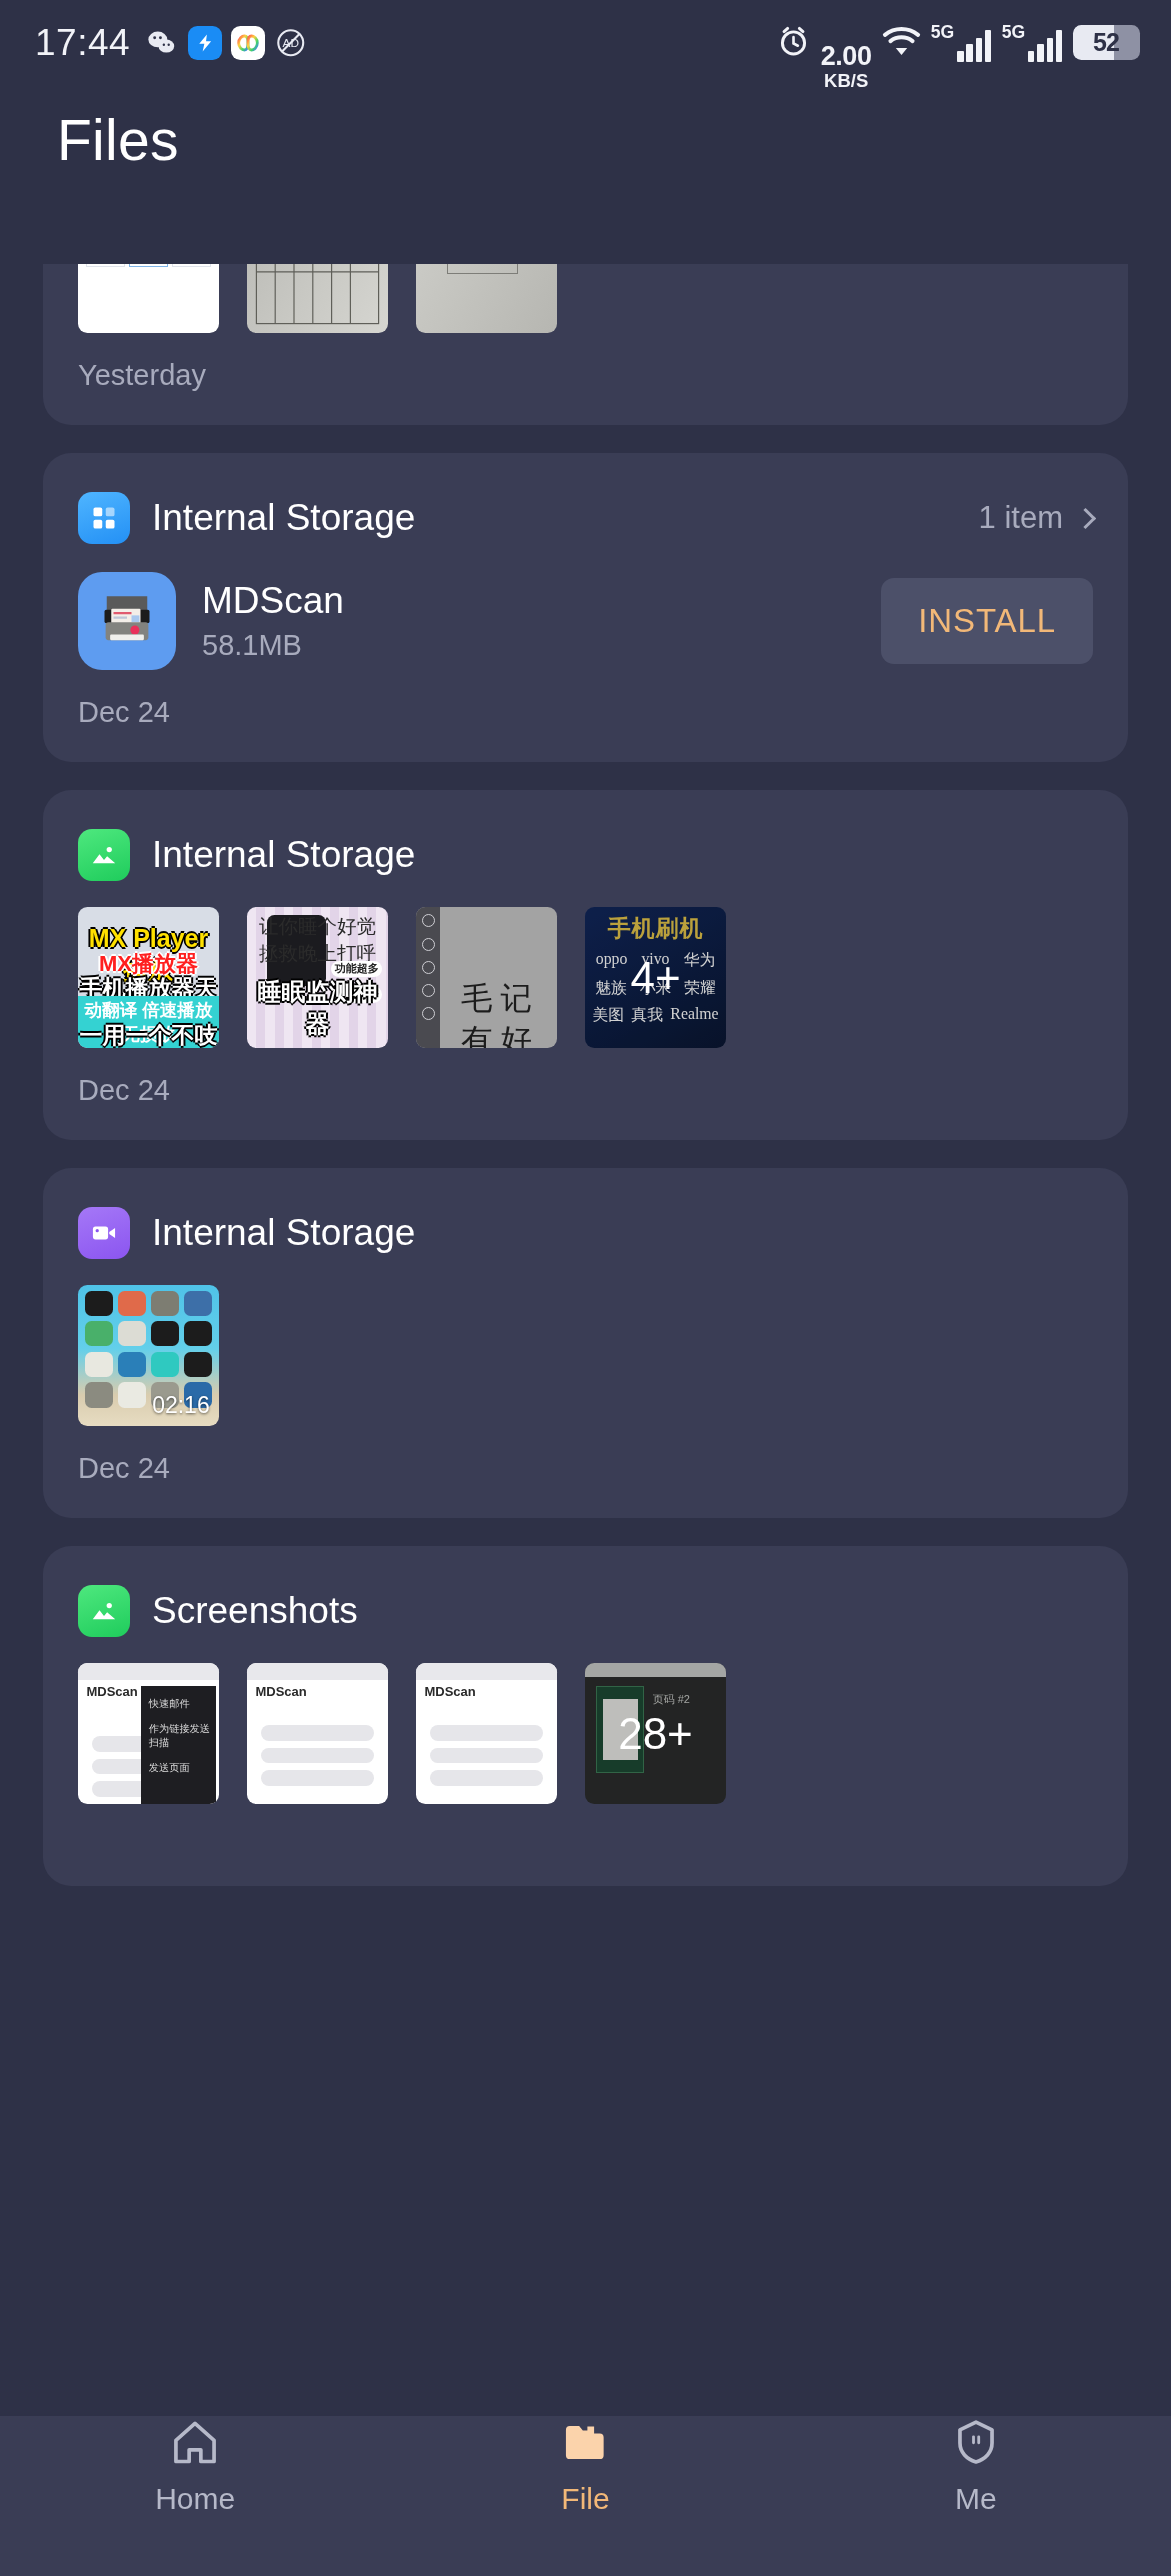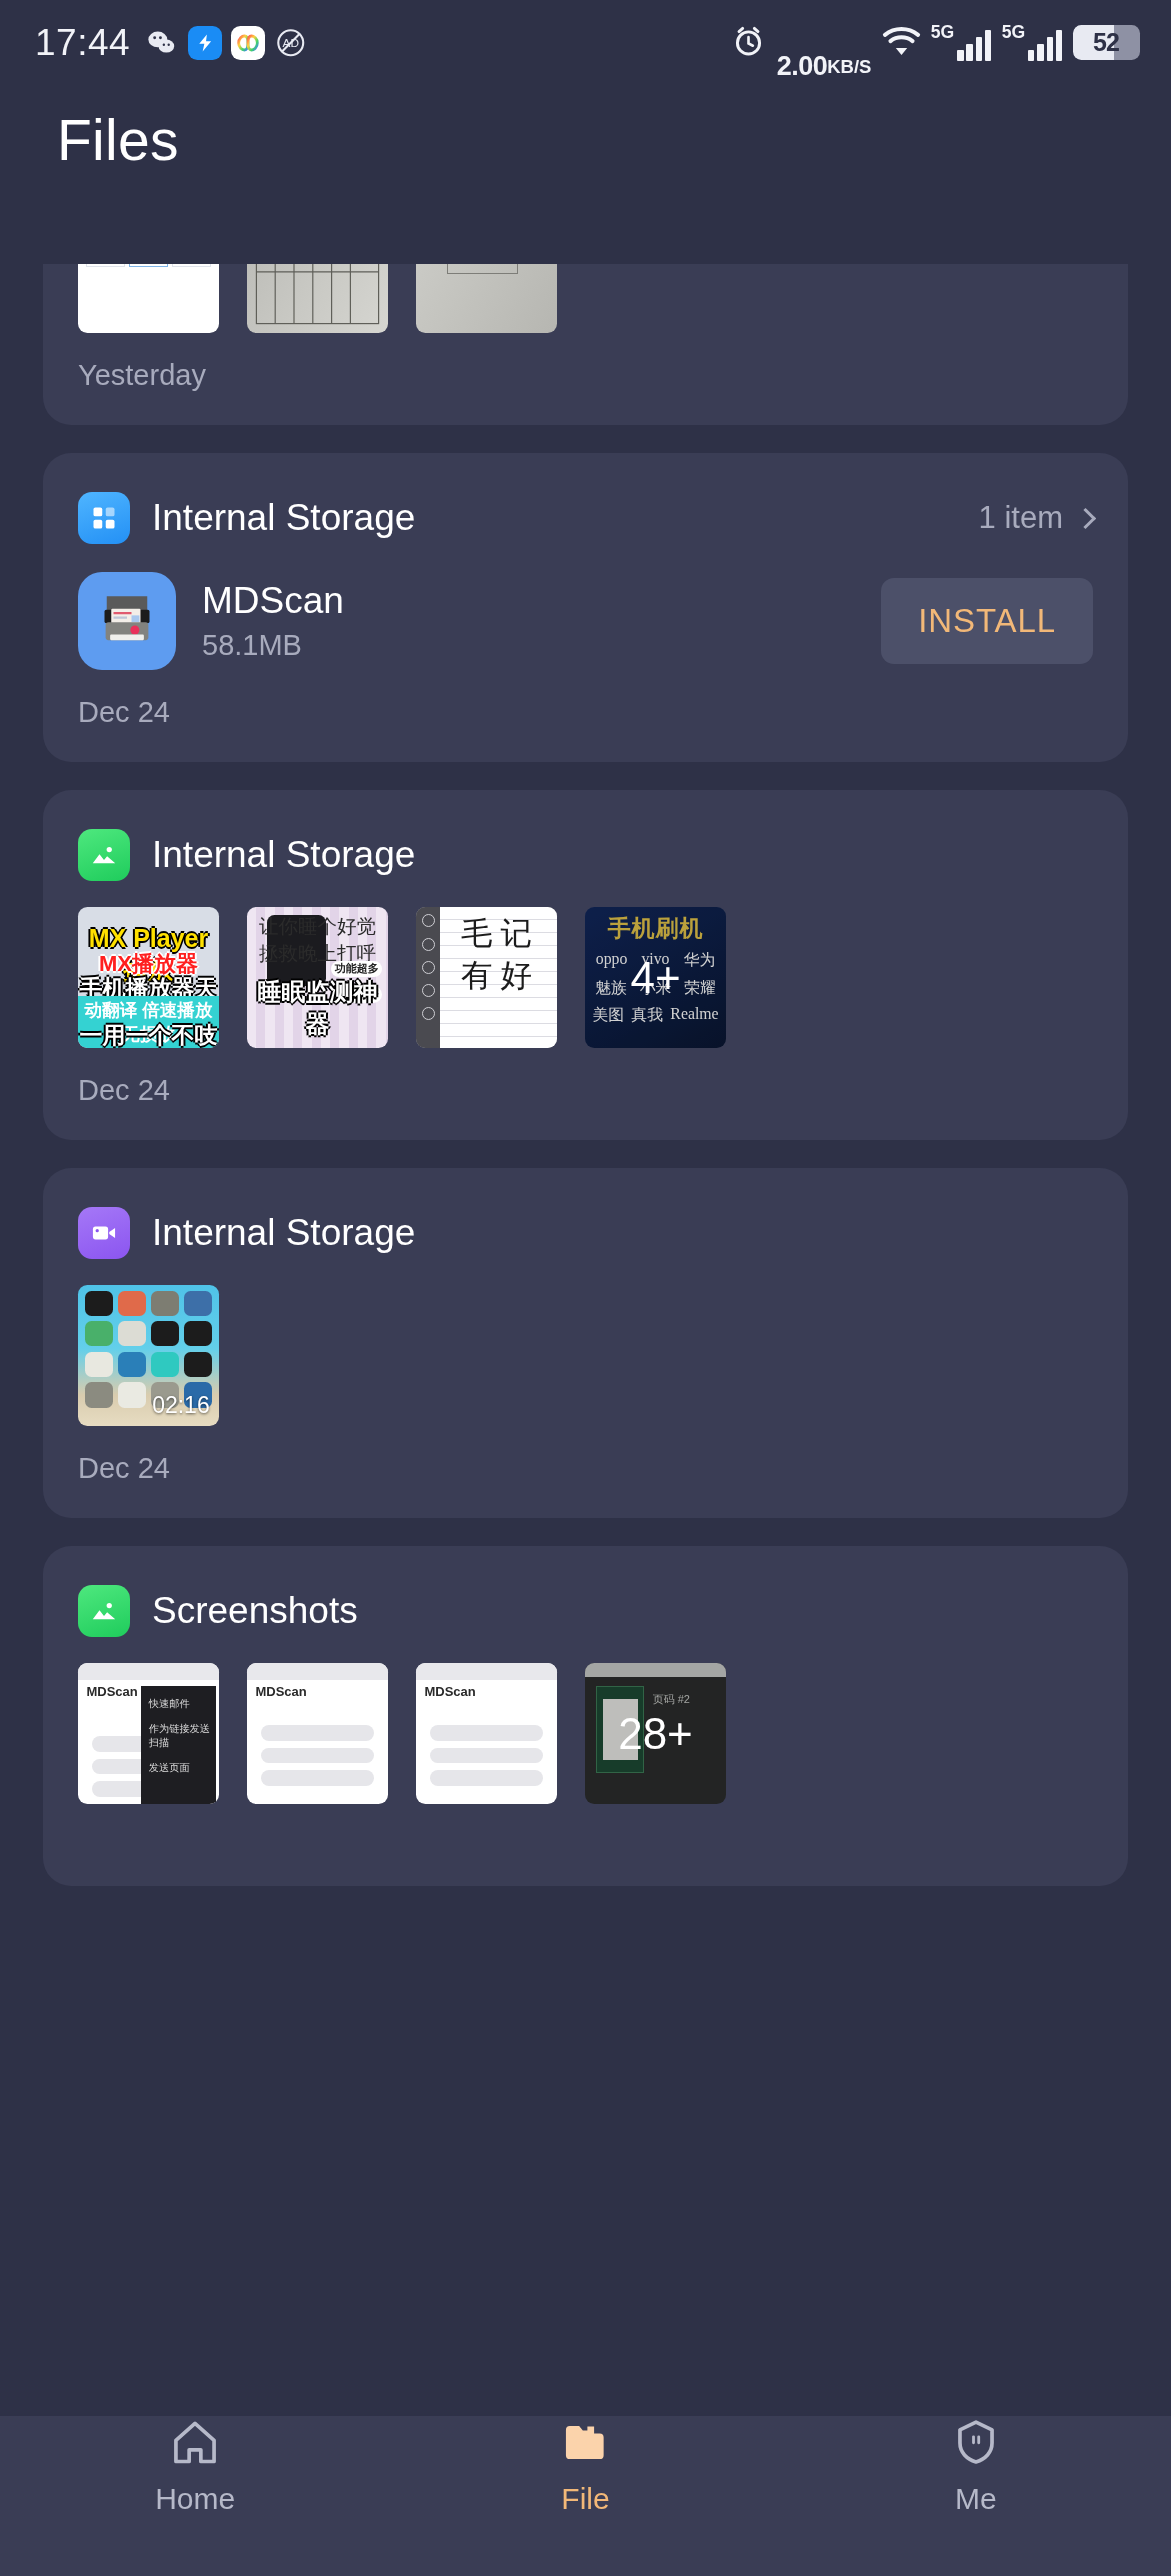--- a/index.html
+++ b/index.html
@@ -24,21 +24,21 @@
   .sb-left { display: flex; align-items: center; gap: 15px; }
   .sb-time { font-size: 37px; font-weight: 500; letter-spacing: 0.5px; color: #f2f3f8; }
   .sb-appicons { display: flex; align-items: center; gap: 9px; }
   .appicon { width: 34px; height: 34px; border-radius: 9.3px; display: flex; align-items: center; justify-content: center; overflow: hidden; }
   .ai-wechat { background: transparent; }
   .ai-blue { background: #1a8cf5; }
   .ai-colorful { background: #ffffff; }
   .ai-adblock { background: transparent; }
 
   .sb-right { display: flex; align-items: center; gap: 10.2px; }
-  .net-speed { display: flex; flex-direction: row; align-items: center; line-height: 1; margin-top: 48px; }
+  .net-speed { display: flex; flex-direction: column; align-items: center; line-height: 1; margin-top: 48px; }
   .net-speed .val { font-size: 27px; font-weight: 700; color: #f2f3f8; letter-spacing: -0.5px; }
   .net-speed .unit { font-size: 18.5px; font-weight: 700; color: #f2f3f8; margin-top: 1.9px; }
   .sig-group { display: flex; align-items: flex-end; gap: 2.8px; }
   .sig-label { font-size: 17.6px; font-weight: 700; color: #f2f3f8; line-height: 1; margin-bottom: 20.4px; }
   .bars { display: flex; align-items: flex-end; gap: 2.8px; height: 31.5px; }
   .bars i { width: 6.5px; background: #f2f3f8; border-radius: 0.9px; display: block; }
   .battery {
     width: 67px; height: 35px; border-radius: 8.3px;
     background: #8e91a4; position: relative; display: flex; align-items: center;
     overflow: hidden;
@@ -174,21 +174,21 @@
   .tn-mx .b4 { top: 63%;  font-size: 17.6px; color:#ffffff; background:#34d2d2; padding: 1.9px 0; }
   .tn-mx .b5 { top: 80%;  color:#ffffff; font-size: 23px; text-shadow:-1.9px 0 #000,0 1.9px #000,1.9px 0 #000,0 -1.9px #000;}
 
   .tn-sleep { background: repeating-linear-gradient(90deg,#efe6f2 0 9.3px,#e2d4e8 9.3px 18.5px); position:relative;}
   .tn-sleep .phone { position:absolute; left:14%; top:6%; width:42%; height:50%; background:#1b1b1f; border-radius:7.4px;}
   .tn-sleep .tag { position:absolute; right:4%; font-size:11px; font-weight:900; color:#222; background:#fff; border-radius:9.3px; padding:0.9px 3.7px;}
   .tn-sleep .t1 { top: 38%; } .tn-sleep .t2 { top: 56%; }
   .tn-sleep .hdr { position:absolute; left:4%; right:4%; top:4%; height:26%; color:#2b2b2b; font-weight:400; font-size:19.5px; text-align:center; }
   .tn-sleep .ftr { position:absolute; left:0; right:0; bottom:6%; text-align:center; font-weight:900; font-size:24px; color:#fff; text-shadow:-1.9px 0 #000,0 1.9px #000,1.9px 0 #000,0 -1.9px #000;}
 
-  .tn-note { background:#a3a3a3; position:relative; display:flex; }
+  .tn-note { background:#a3a3a3; position:relative; display:flex;align-items:center; }
   .tn-note .rail { width: 24px; background:#4a4a50; height:100%; display:flex; flex-direction:column; align-items:center; gap:10.2px; padding-top:7.4px; }
   .tn-note .rail i { width:13px; height:13px; border:1.9px solid #cfcfd4; border-radius:50%; display:block;}
   .tn-note .page { flex:1; background: repeating-linear-gradient(180deg,#ffffff 0 12px,#dcdce2 12px 13px); position:relative;}
   .tn-note .ink { position:absolute; color:#1c1c1c; font-size:31.5px; font-family:"Liberation Serif",serif;}
 
   .tn-flash { background: linear-gradient(150deg,#11275c,#0a1733); position:relative; color:#fff; padding:5.6px 3.7px; }
   .tn-flash .ttl { text-align:center; color:#e4c54a; font-weight:900; font-size:23px; letter-spacing:0.9px;}
   .tn-flash .brands { display:flex; justify-content:space-around; font-size:15.8px; margin-top:6.5px; font-family:"Liberation Serif",serif;}
 
   .tn-home { position:relative; background: linear-gradient(180deg,#4fc3e8 0%,#63cfea 45%,#d9ccae 78%,#e7dcc2 100%); }

